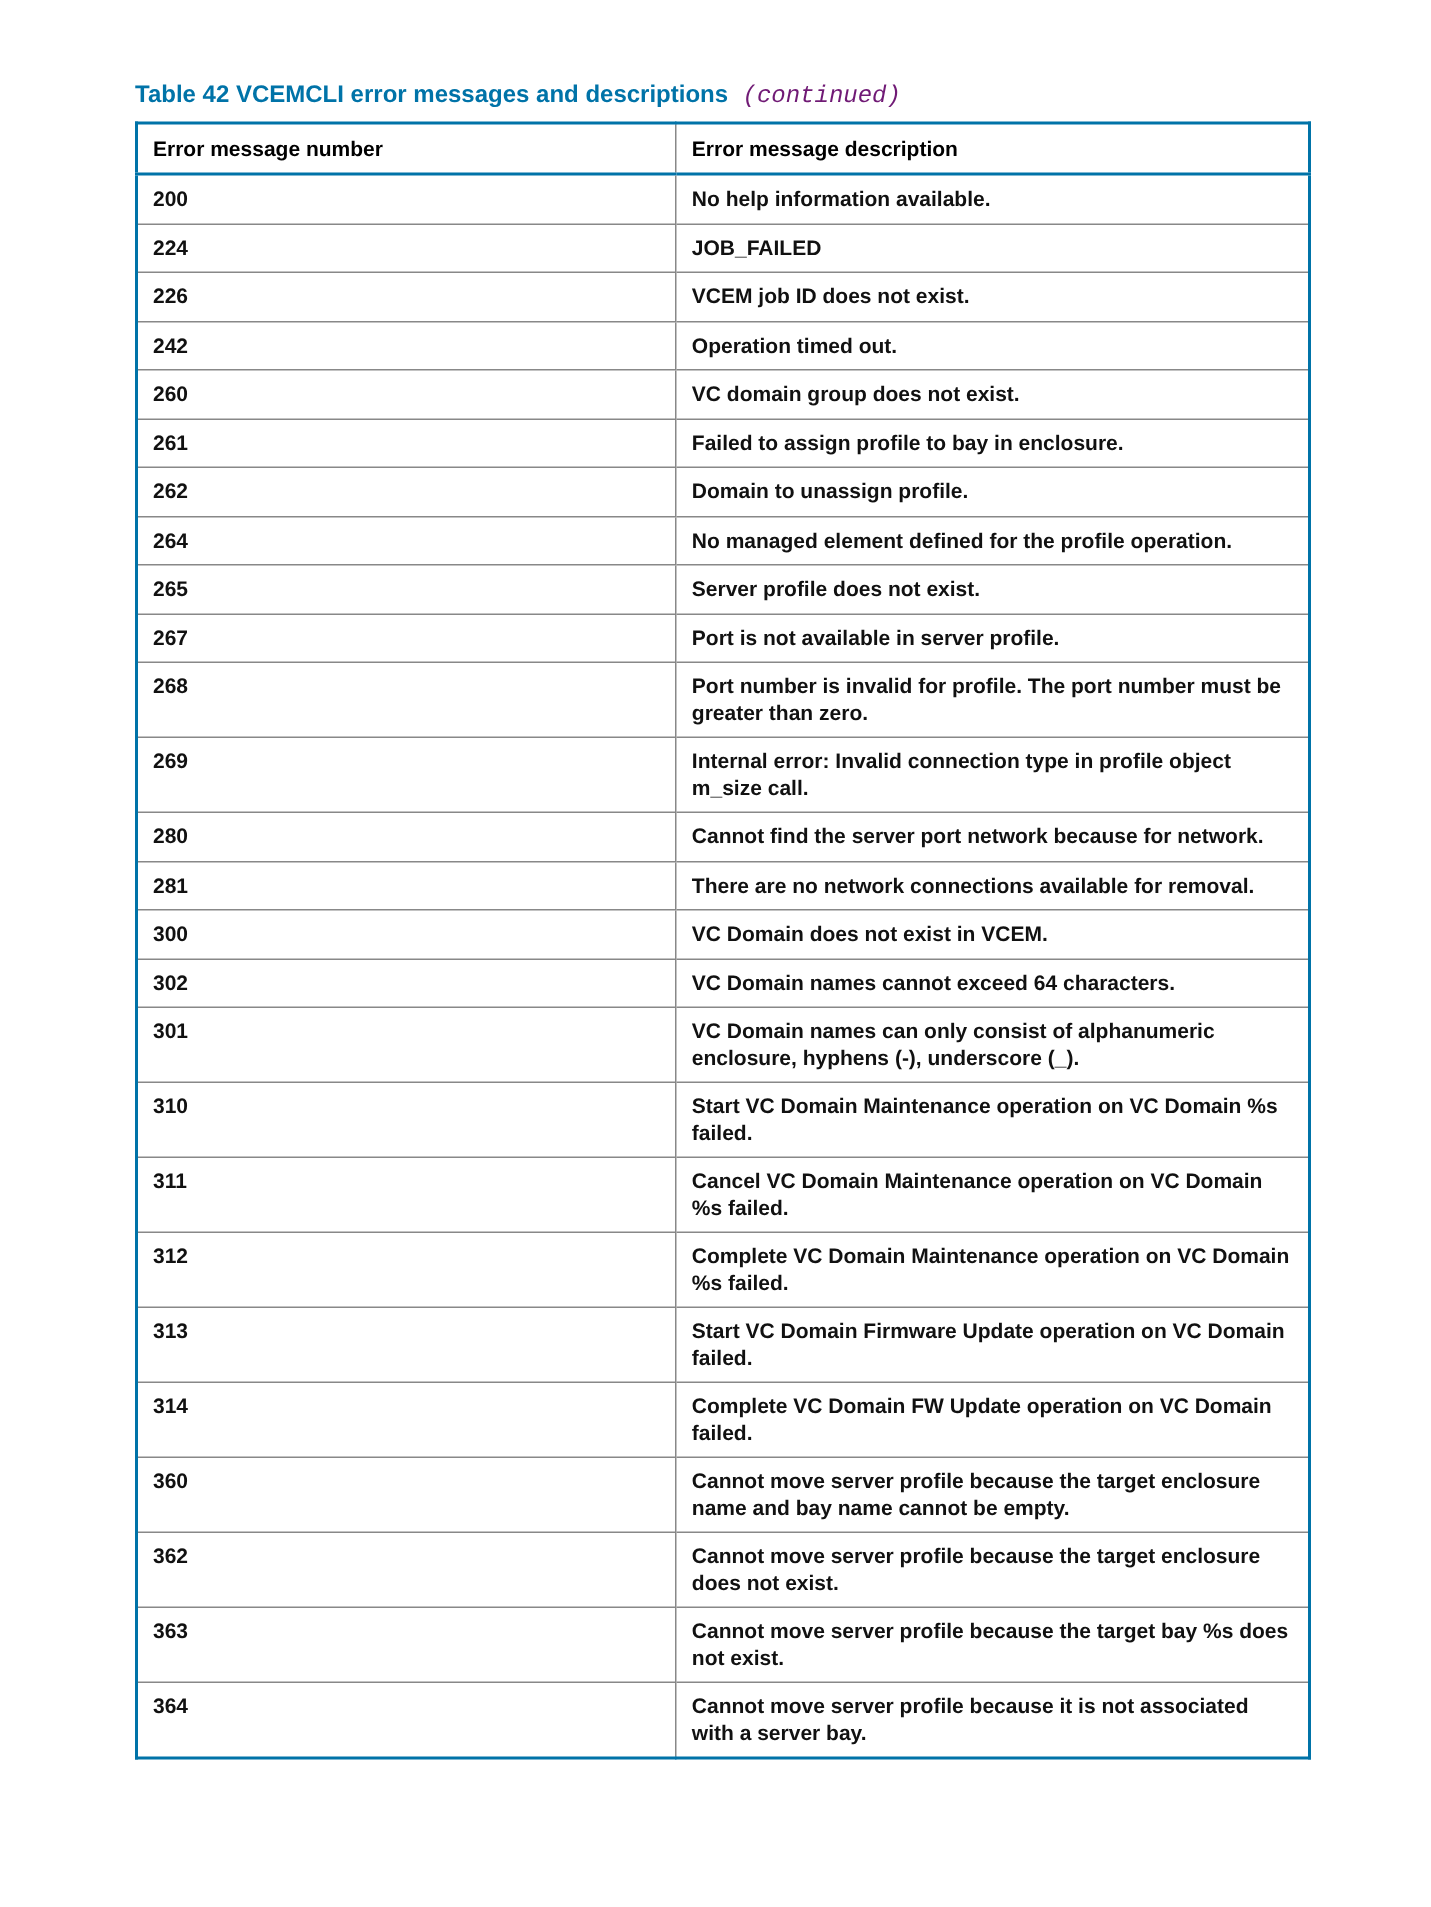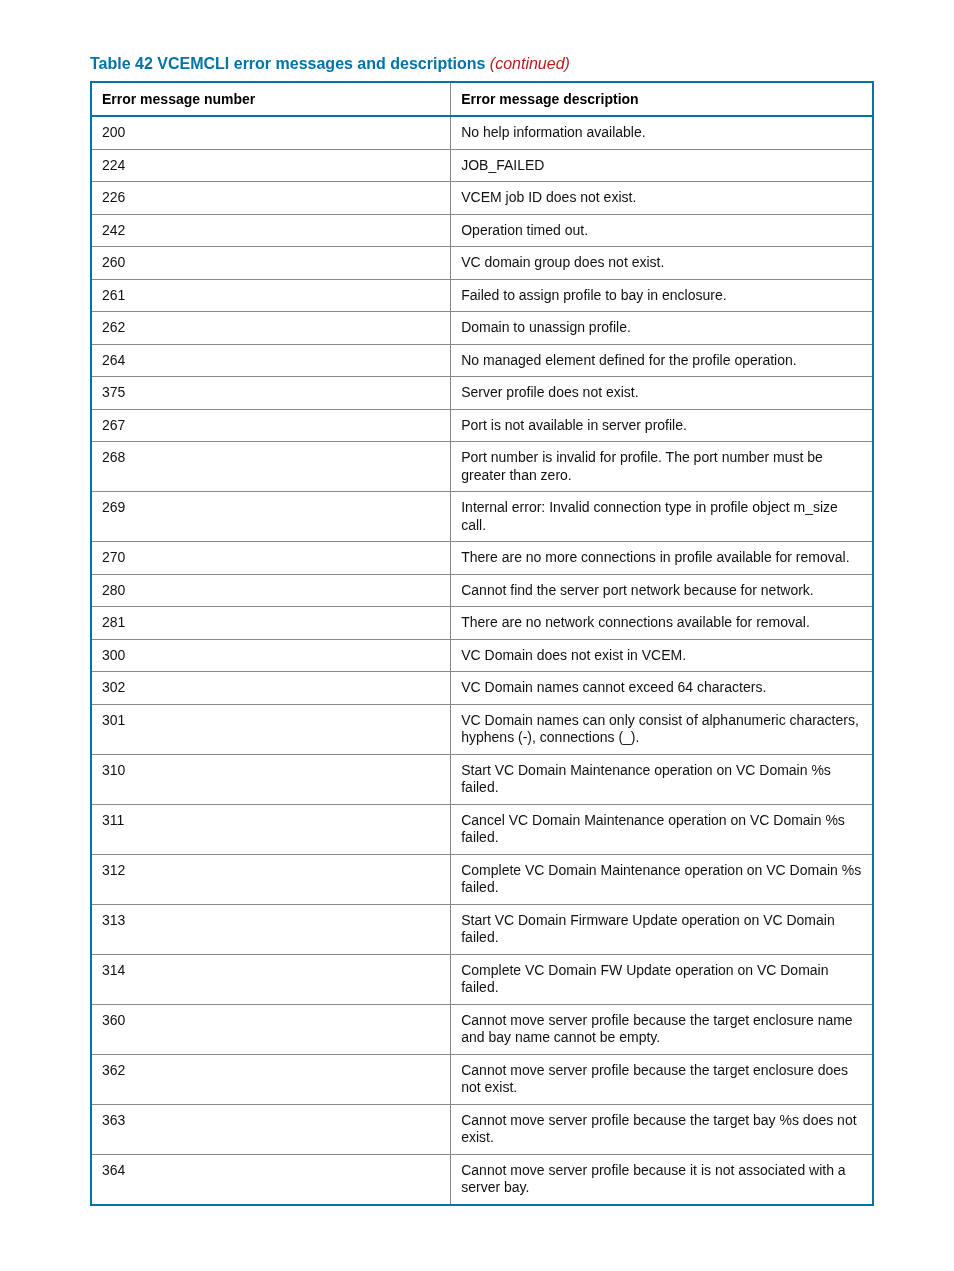--- a/index.html
+++ b/index.html
@@ -16,23 +16,24 @@
   .table-title {
     font-size: 16px;
     margin: 0 0 8px 0;
     font-weight: normal;
   }
   .table-title .bold {
     color: #0073a8;
     font-weight: bold;
   }
   .table-title .cont {
-    color: #b91c1c;
+    color: #701a75;
     font-style: italic;
     font-weight: normal;
+    font-family: Liberation Mono, monospace;
   }
   table.err {
     border-collapse: collapse;
     width: 100%;
     border: 2px solid #0073a8;
   }
   table.err th {
     text-align: left;
     font-size: 14px;
     font-weight: bold;
@@ -46,20 +47,21 @@
     border-left: 1px solid #888;
   }
   table.err td {
     font-size: 14px;
     color: #111;
     padding: 7px 10px 7px 10px;
     border-top: 1px solid #888;
     border-left: 1px solid #888;
     vertical-align: top;
     line-height: 1.25;
+    font-weight: bold;
   }
   table.err td:first-child {
     border-left: none;
     width: 46%;
   }
 </style>
 </head>
 <body>
 
 <div class="page">
@@ -102,58 +104,54 @@
         </tr>
         <tr>
           <td>262</td>
           <td>Domain to unassign profile.</td>
         </tr>
         <tr>
           <td>264</td>
           <td>No managed element defined for the profile operation.</td>
         </tr>
         <tr>
-          <td>375</td>
+          <td>265</td>
           <td>Server profile does not exist.</td>
         </tr>
         <tr>
           <td>267</td>
           <td>Port is not available in server profile.</td>
         </tr>
         <tr>
           <td>268</td>
           <td>Port number is invalid for profile. The port number must be greater than zero.</td>
         </tr>
         <tr>
           <td>269</td>
           <td>Internal error: Invalid connection type in profile object m_size call.</td>
-        </tr>
-        <tr>
-          <td>270</td>
-          <td>There are no more connections in profile available for removal.</td>
         </tr>
         <tr>
           <td>280</td>
           <td>Cannot find the server port network because for network.</td>
         </tr>
         <tr>
           <td>281</td>
           <td>There are no network connections available for removal.</td>
         </tr>
         <tr>
           <td>300</td>
           <td>VC Domain does not exist in VCEM.</td>
         </tr>
         <tr>
           <td>302</td>
           <td>VC Domain names cannot exceed 64 characters.</td>
         </tr>
         <tr>
           <td>301</td>
-          <td>VC Domain names can only consist of alphanumeric characters, hyphens (-), connections (_).</td>
+          <td>VC Domain names can only consist of alphanumeric enclosure, hyphens (-), underscore (_).</td>
         </tr>
         <tr>
           <td>310</td>
           <td>Start VC Domain Maintenance operation on VC Domain %s failed.</td>
         </tr>
         <tr>
           <td>311</td>
           <td>Cancel VC Domain Maintenance operation on VC Domain %s failed.</td>
         </tr>
         <tr>

